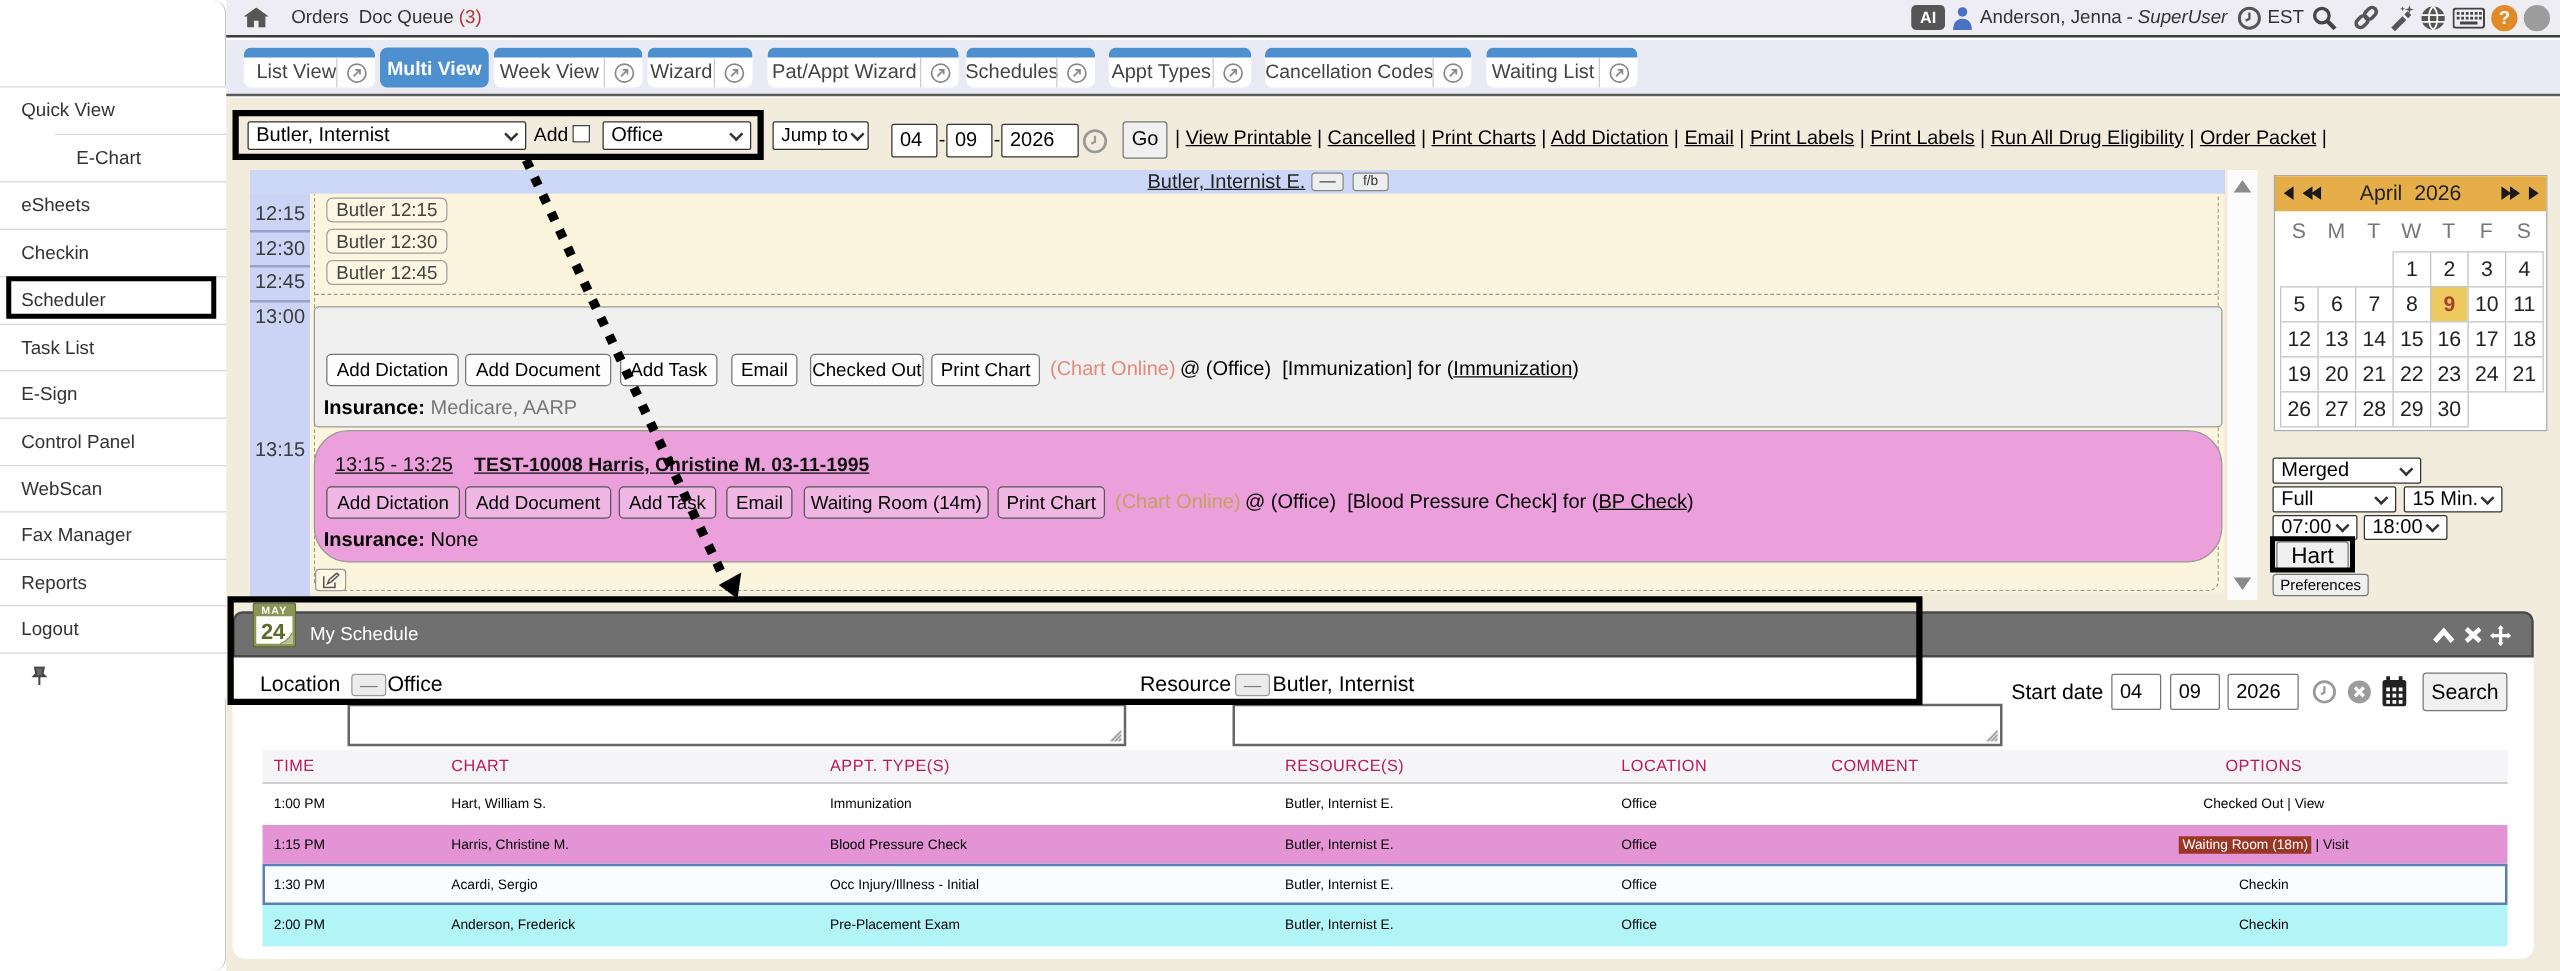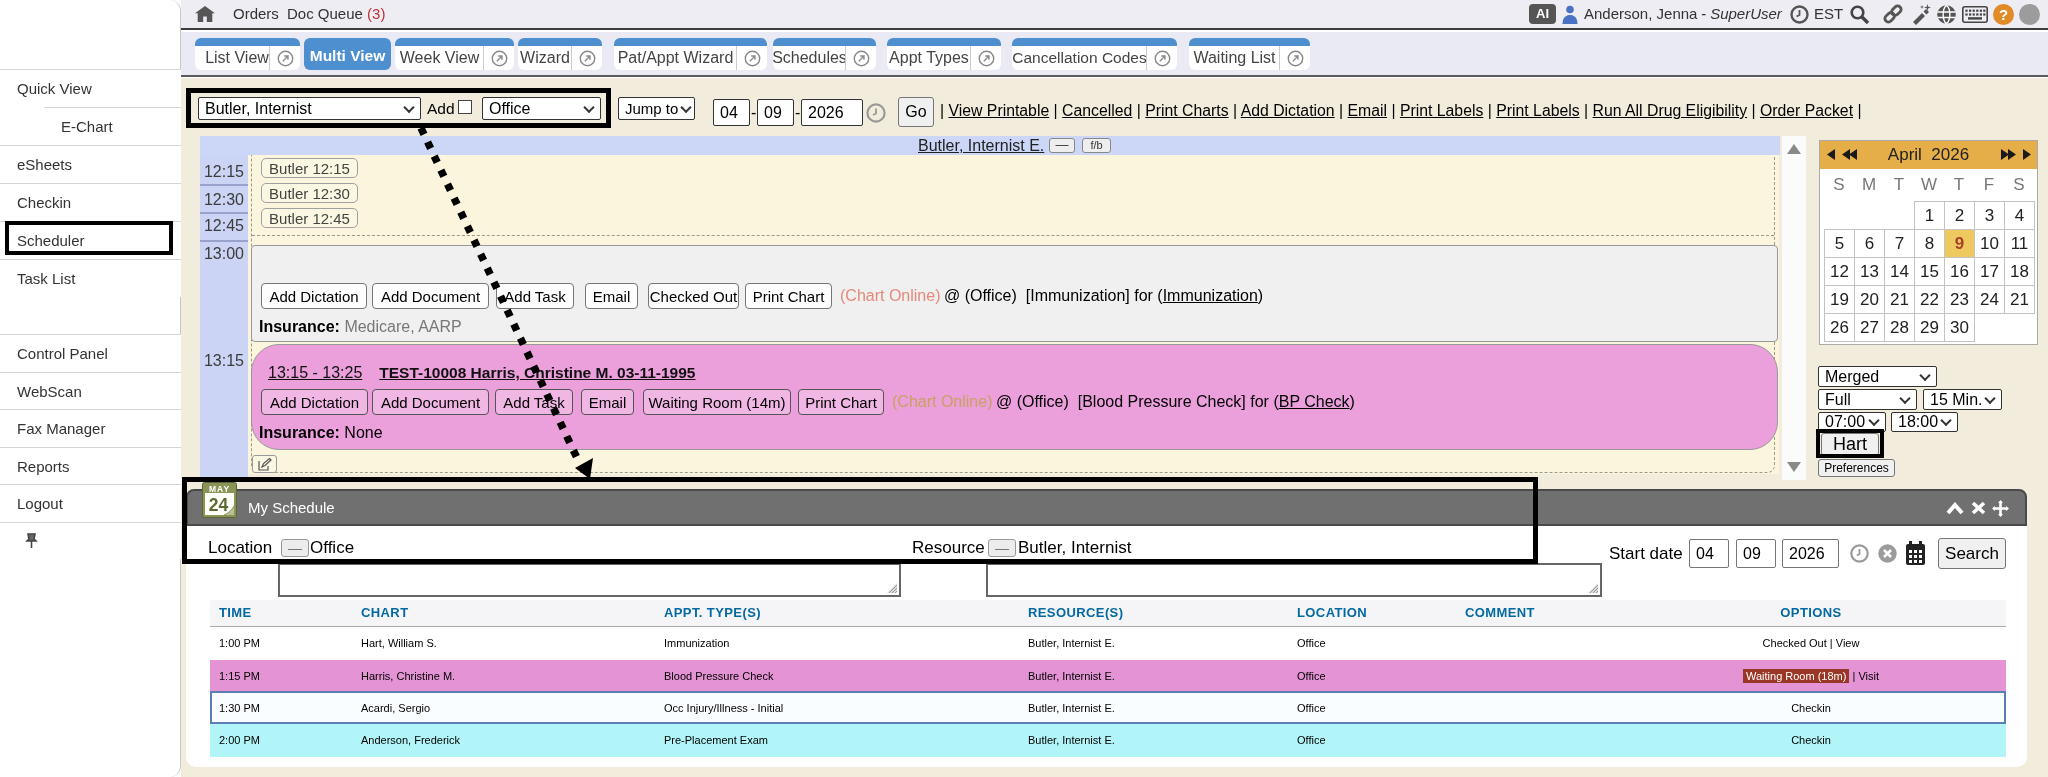--- a/index.html
+++ b/index.html
@@ -43,36 +43,37 @@
 .appt { position:absolute; left:3px; width:1527px; border:1px solid #999; border-radius:4px; }
 .abtn { position:absolute; height:26px; border:1px solid #767676; border-radius:4px; font-size:15px; color:#000; display:flex; align-items:center; justify-content:center; background:#fdfdfd; }
 
 
 #cal { left:1819px; top:140px; width:219px; height:205px; background:#fff; border:1px solid #aaa; }
 .calcell { position:absolute; width:31px; height:29px; background:#fff; border:1px solid #c3c3c3; font-size:17px; color:#222; text-align:center; line-height:27px; }
 
 
 #msw { left:186px; top:491px; width:1841px; height:276px; background:#fff; border-radius:8px 8px 10px 10px; }
 #mswhead { position:absolute; left:0; top:-2px; width:1841px; height:37px; background:#707070; border:2px solid #4a4a4a; border-radius:8px 8px 0 0; }
-.th { position:absolute; top:0; height:26px; line-height:26px; font-size:13px; color:#0369a1; letter-spacing:0.4px;font-weight:bold; }
+.th { position:absolute; top:0; height:26px; line-height:26px; font-size:13px; color:#be185d; letter-spacing:0.4px; }
 .td { position:absolute; height:33px; line-height:33px; font-size:11px; color:#000; }
 
 
 .ann { position:absolute; border:5px solid #000; background:transparent; z-index:50; }
 </style>
 </head>
 <body>
 <div id="page">
   <div id="sidebar" class="abs">
     <div class="menu-item" style="top:69px;">Quick View</div>
     <div class="menu-item" style="top:107px;margin-left:44px;">E-Chart</div>
     <div class="menu-item" style="top:145px;">eSheets</div>
     <div class="menu-item" style="top:183px;">Checkin</div>
     <div class="menu-item" style="top:221px;">Scheduler</div>
     <div class="menu-item" style="top:259px;">Task List</div>
+    <div class="menu-item" style="top:296px;">E-Sign</div>
     <div class="menu-item" style="top:334px;">Control Panel</div>
     <div class="menu-item" style="top:372px;">WebScan</div>
     <div class="menu-item" style="top:409px;">Fax Manager</div>
     <div class="menu-item" style="top:447px;">Reports</div>
     <div class="menu-item" style="top:484px;">Logout</div>
     <div class="menu-item" style="top:522px; height:37px;">
       <svg width="13" height="16" viewBox="0 0 13 16" style="margin-top:10px;margin-left:8px;">
         <path d="M3 1 L10 1 L9 6 L11 8 L2 8 L4 6 Z M6.5 8 L6.5 15" stroke="#444" stroke-width="1.6" fill="#666"></path>
       </svg>
     </div>

